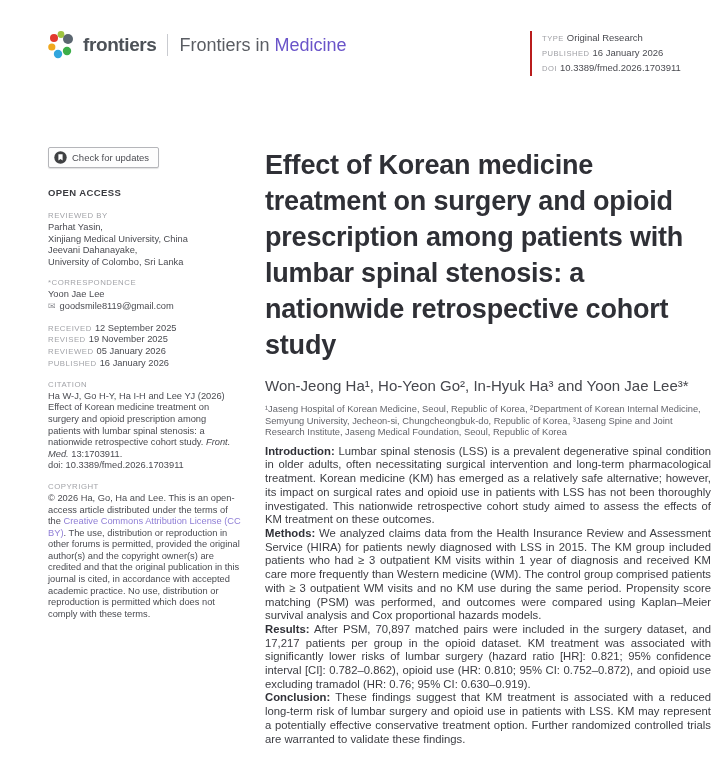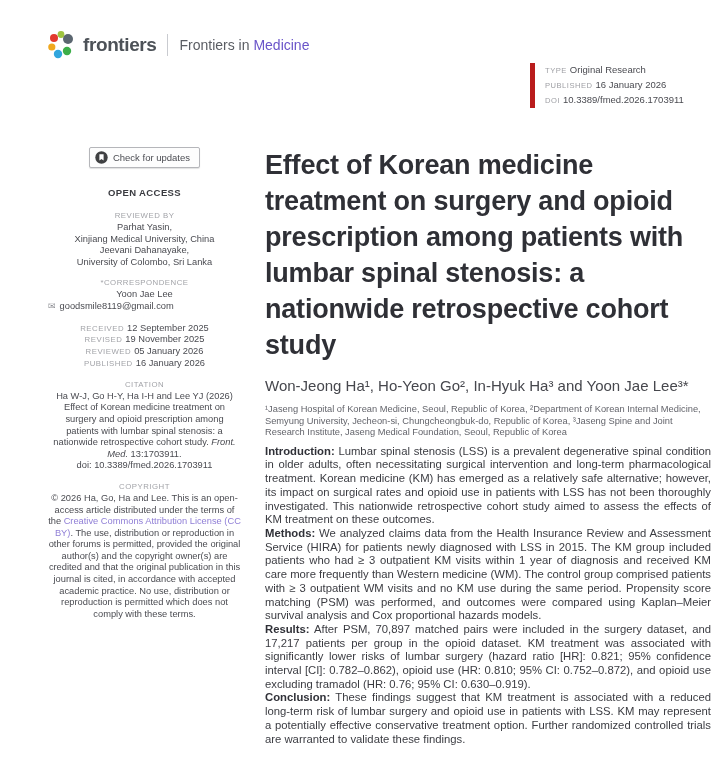--- a/index.html
+++ b/index.html
@@ -8,30 +8,30 @@
     width:727px; height:784px; position:relative; overflow:hidden;
     font-family:"Liberation Sans", "DejaVu Sans", sans-serif;
     color:#3b3c42;
   }
 
   
   .logo-row { position:absolute; left:48px; top:30px; display:flex; align-items:center; }
   .logo-mark { width:28px; height:30px; margin-right:7px; }
   .brand-word { font-size:19px; font-weight:700; color:#4d5258; letter-spacing:-0.4px; }
   .logo-divider { width:1px; height:22px; background:#c9cbd0; margin:0 11px; }
-  .journal-line { font-size:14px; color:#5a5d63;text-align:right; }
+  .journal-line { font-size:18px; color:#5a5d63;text-align:right; }
   .journal-name { color:#6a54c9; }
 
   .top-meta { position:absolute; left:530px; top:31px; width:180px;
-    border-left:5px solid #b91c1c; padding-left:10px;margin-top:32px; }
+    border-left:2px solid #b91c1c; padding-left:10px; }
   .meta-row { font-size:9.5px; line-height:14px; color:#4a4b51; white-space:nowrap; }
   .meta-label { font-size:7.6px; color:#9e9fa4; letter-spacing:0.5px; margin-right:3px; }
 
   
-  .sidebar { position:absolute; left:48px; top:147px; width:193px;text-align:center; }
+  .sidebar { position:absolute; left:48px; top:147px; width:193px; }
   .check-badge { display:inline-flex; align-items:center; gap:5px;
     border:1px solid #b5b6ba; border-radius:2px; background:#fdfdfd;
     box-shadow:0 1px 1px rgba(0,0,0,0.12); padding:3px 9px 3px 5px;
     font-size:9.5px; color:#4b4c52; margin-bottom:19px; cursor:pointer; }
   .sb-section { margin-bottom:10px; }
   .open-access { font-size:9.5px; font-weight:700; color:#3a3b40;
     letter-spacing:0.4px; margin-bottom:13px; }
   .sb-label { font-size:7.8px; color:#a2a3a8; letter-spacing:0.5px; margin-bottom:2px; }
   .sb-text, .sb-line { font-size:9.3px; line-height:11.6px; color:#4a4b51; }
   .sb-inline-label { font-size:7.8px; color:#a2a3a8; letter-spacing:0.5px; margin-right:3px; }

